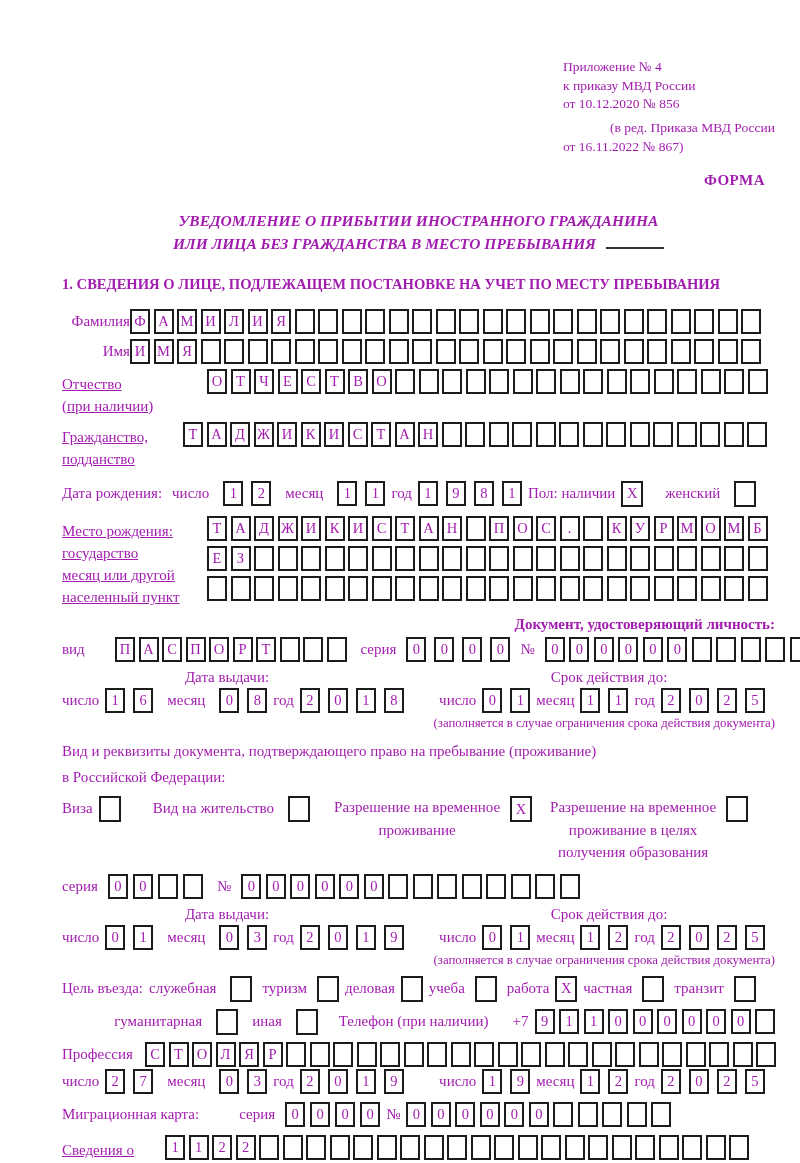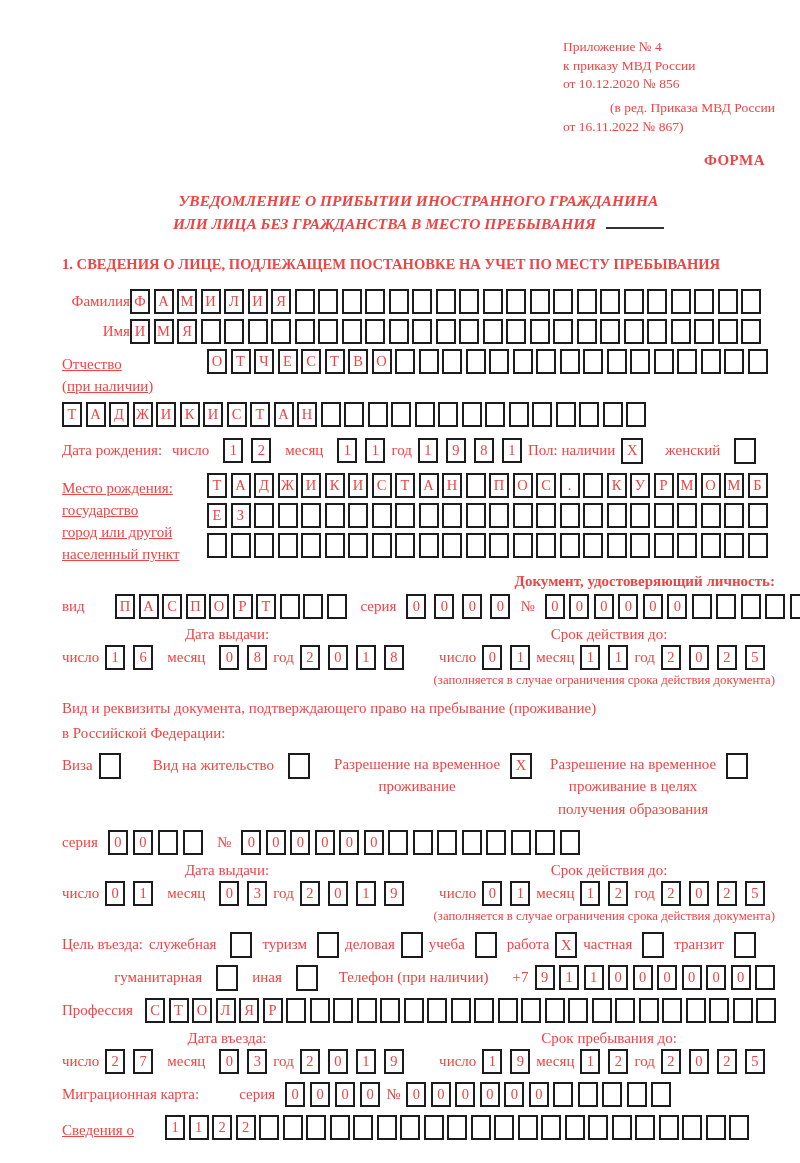--- a/index.html
+++ b/index.html
@@ -1,18 +1,18 @@
 <!DOCTYPE html>
 <html><head>
 <meta charset="utf-8">
 <style>
   html,body{margin:0;padding:0;background:#fff;}
   .page{
     position:relative;width:800px;height:1163px;box-sizing:border-box;
-    padding:38px 25px 0 62px;background:#fff;color:#ef4444;
+    padding:58px 25px 0 62px;background:#fff;color:#a21caf;
     font-family:"Liberation Serif","DejaVu Serif",serif;font-size:15px;
     overflow:hidden;
   }
   .hdr{margin-left:501px;font-size:13.5px;line-height:1.38;}
   .hdr .ed{margin-top:5px;text-align:right;}
   .forma{margin-top:16px;text-align:right;padding-right:10px;font-weight:bold;font-size:15px;letter-spacing:.5px;}
   .title{margin-top:20px;text-align:center;font-weight:bold;font-size:15.5px;line-height:1.5;font-style:italic;}
   .uline{display:inline-block;width:58px;border-bottom:2px solid #333;margin-left:10px;}
   .sec{margin-top:20px;font-weight:bold;font-size:14.6px;}
   .row{display:flex;align-items:flex-start;margin-top:5px;}
@@ -161,20 +161,24 @@
         <span class="cell"></span>
         <span class="cell"></span>
         <span class="cell"></span>
         <span class="cell"></span>
         <span class="cell"></span>
         <span class="cell"></span>
       </span>
   </div>
 
   <div class="row">
+    <span class="lbl w121 mlines">
+      <span>Гражданство,</span><br>
+      <span>подданство</span>
+    </span>
     <span class="cells">
         <span class="cell">Т</span>
         <span class="cell">А</span>
         <span class="cell">Д</span>
         <span class="cell">Ж</span>
         <span class="cell">И</span>
         <span class="cell">К</span>
         <span class="cell">И</span>
         <span class="cell">С</span>
         <span class="cell">Т</span>
@@ -233,21 +237,21 @@
       <span class="gap14"></span>
     <span class="cells cbx">
         <span class="cell"></span>
       </span>
   </div>
 
   <div class="row" style="margin-top:9px;">
     <span class="lbl w145 mlines">
       <span>Место рождения:</span><br>
       <span>государство</span><br>
-      <span>город или другой</span><br>
+      <span>месяц или другой</span><br>
       <span>населенный пункт</span>
     </span>
     <span class="stack">
       <span class="cells">
           <span class="cell">Т</span>
           <span class="cell">А</span>
           <span class="cell">Д</span>
           <span class="cell">Ж</span>
           <span class="cell">И</span>
           <span class="cell">К</span>
@@ -652,24 +656,20 @@
         <span class="cell"></span>
         <span class="cell"></span>
         <span class="cell"></span>
         <span class="cell"></span>
         <span class="cell"></span>
         <span class="cell"></span>
         <span class="cell"></span>
       </span>
   </div>
 
-  <div class="grid2">
-    <div class="cap1">Дата въезда:</div>
-    <div class="cap2">Срок пребывания до:</div>
-  </div>
   <div class="grid2" style="margin-top:2px;">
     <div class="c">
       <span class="dlbl">число</span>
         <span class="gap6"></span>
       <span class="cells dt">
           <span class="cell">2</span>
           <span class="cell">7</span>
         </span>
         <span class="gap14"></span>
       <span class="dlbl">месяц</span>

